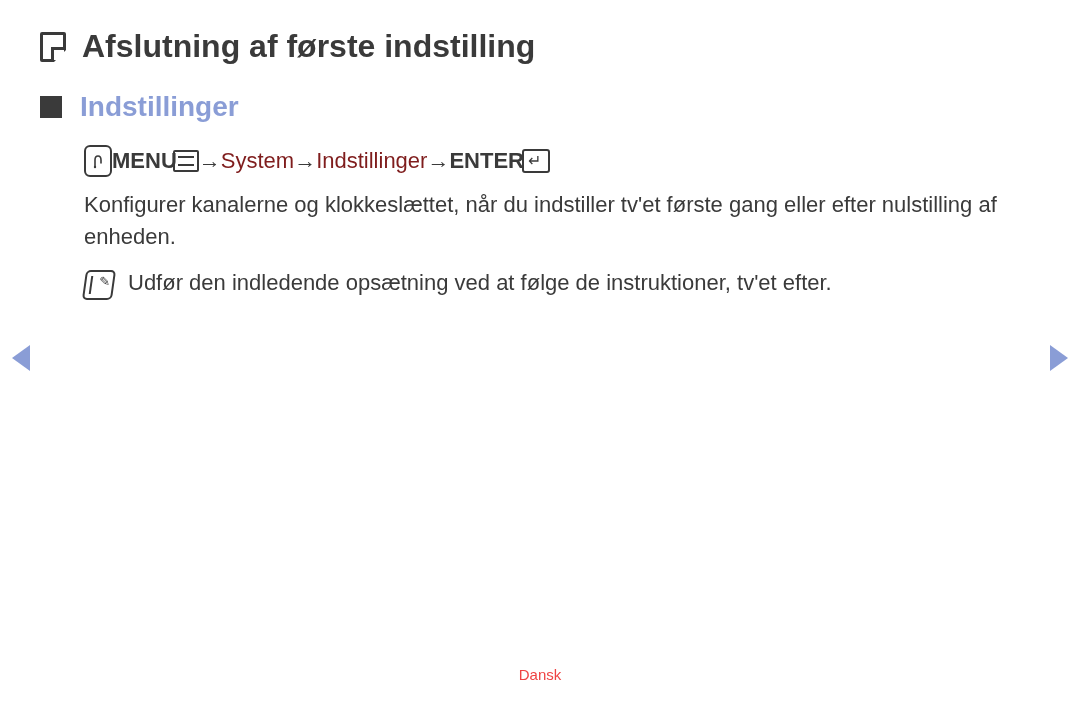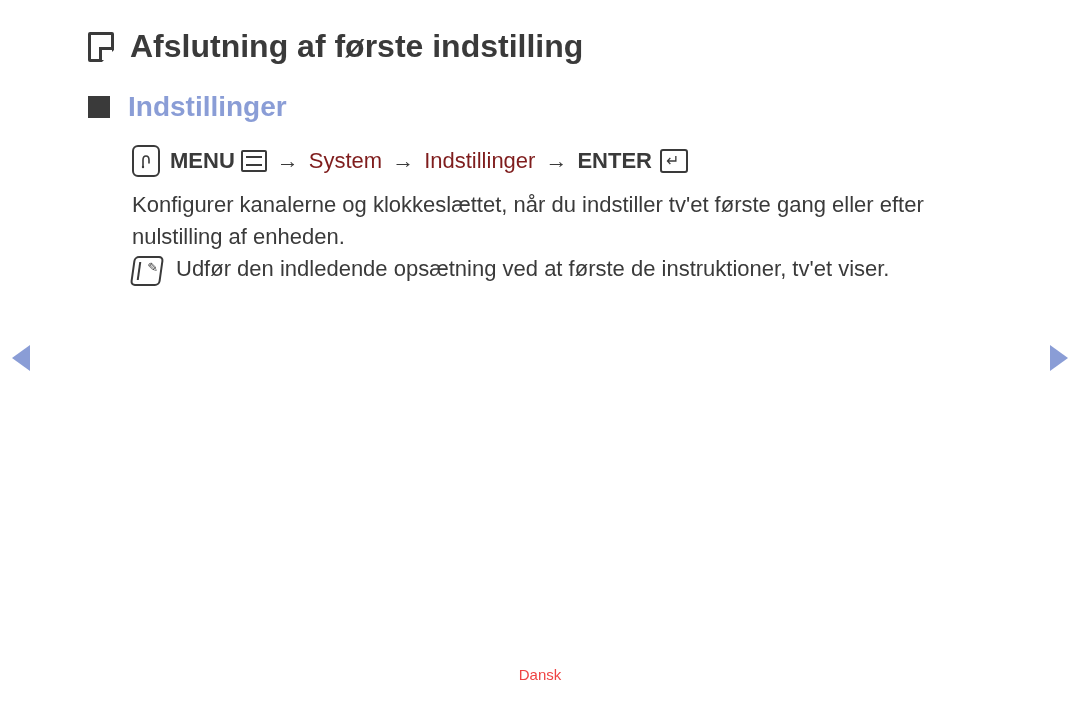--- a/index.html
+++ b/index.html
@@ -7,21 +7,21 @@
     padding: 0;
     width: 1080px;
     height: 705px;
     background: #ffffff;
     font-family: Arial, Helvetica, sans-serif;
     color: #3a3a3a;
     position: relative;
     overflow: hidden;
   }
   .content {
-    padding: 28px 60px 0 88px;
+    padding: 28px 60px 0 40px;
   }
   .title-row {
     display: flex;
     align-items: center;
     gap: 16px;
     margin-bottom: 26px;
   }
   .bookmark-icon {
     width: 26px;
     height: 30px;
@@ -79,21 +79,20 @@
     color: #8a9dd6;
   }
   .body-block {
     margin-left: 44px;
     font-size: 22px;
     line-height: 1.45;
   }
   .nav-row {
     display: flex;
     align-items: center;
-    gap: 10px;
     margin-bottom: 12px;
     flex-wrap: wrap;
   }
   .remote-icon {
     display: inline-flex;
     align-items: center;
     justify-content: center;
     width: 24px;
     height: 28px;
     border: 2px solid #3a3a3a;
@@ -152,20 +151,21 @@
   .enter-icon::after {
     content: "↵";
     position: absolute;
     top: -2px;
     left: 4px;
     font-size: 16px;
     color: #3a3a3a;
   }
   .desc-text {
     color: #3a3a3a;
+    margin-bottom: 14px;
   }
   .note-row {
     display: flex;
     align-items: flex-start;
     gap: 14px;
   }
   .note-icon {
     width: 26px;
     height: 26px;
     border: 2px solid #3a3a3a;
@@ -257,21 +257,21 @@
       <span class="path-link">Indstillinger</span>
       <span class="arrow-sep">→</span>
       <span class="menu-label">ENTER</span>
         <span class="enter-icon"></span>
     </div>
 
     <div class="desc-text">Konfigurer kanalerne og klokkeslættet, når du indstiller tv'et første gang eller efter nulstilling af enheden.</div>
 
     <div class="note-row">
       <span class="note-icon"></span>
-      <span class="note-text">Udfør den indledende opsætning ved at første de instruktioner, tv'et viser.</span>
+      <span class="note-text">Udfør den indledende opsætning ved at følge de instruktioner, tv'et efter.</span>
     </div>
 
   </div>
 </div>
 
 <div class="nav-arrow nav-left"></div>
 <div class="nav-arrow nav-right"></div>
 
 <div class="footer-lang">Dansk</div>
 

